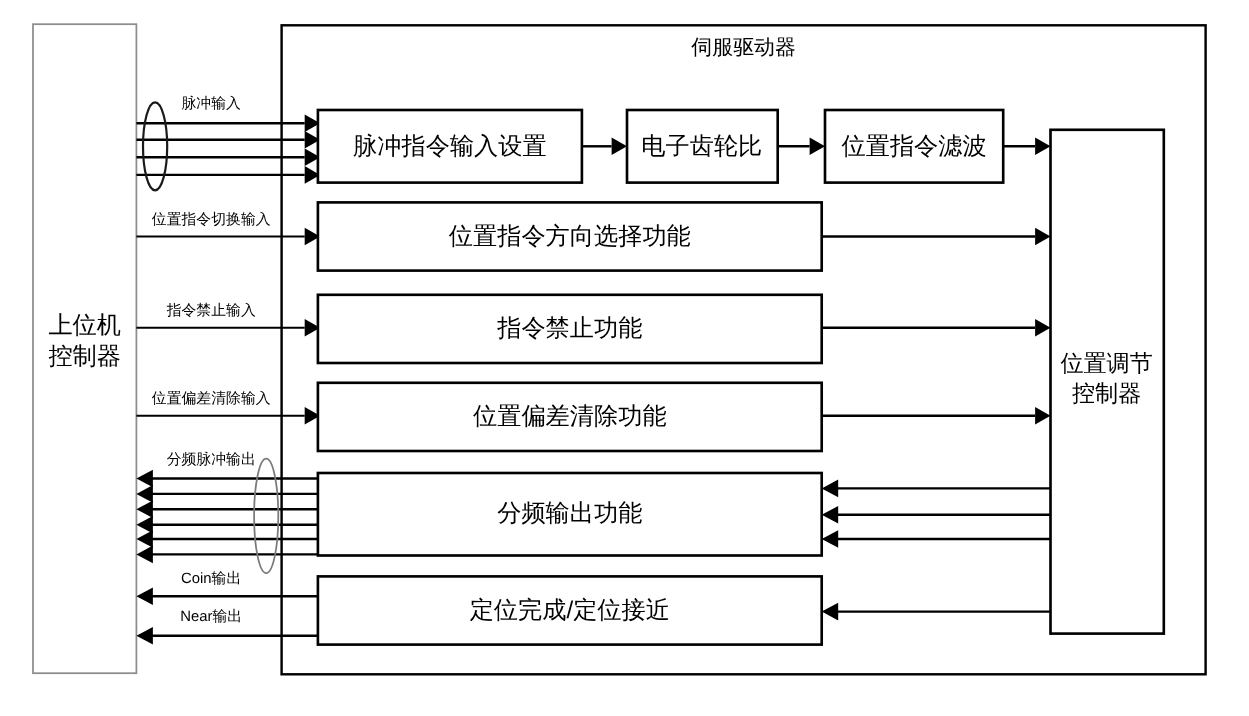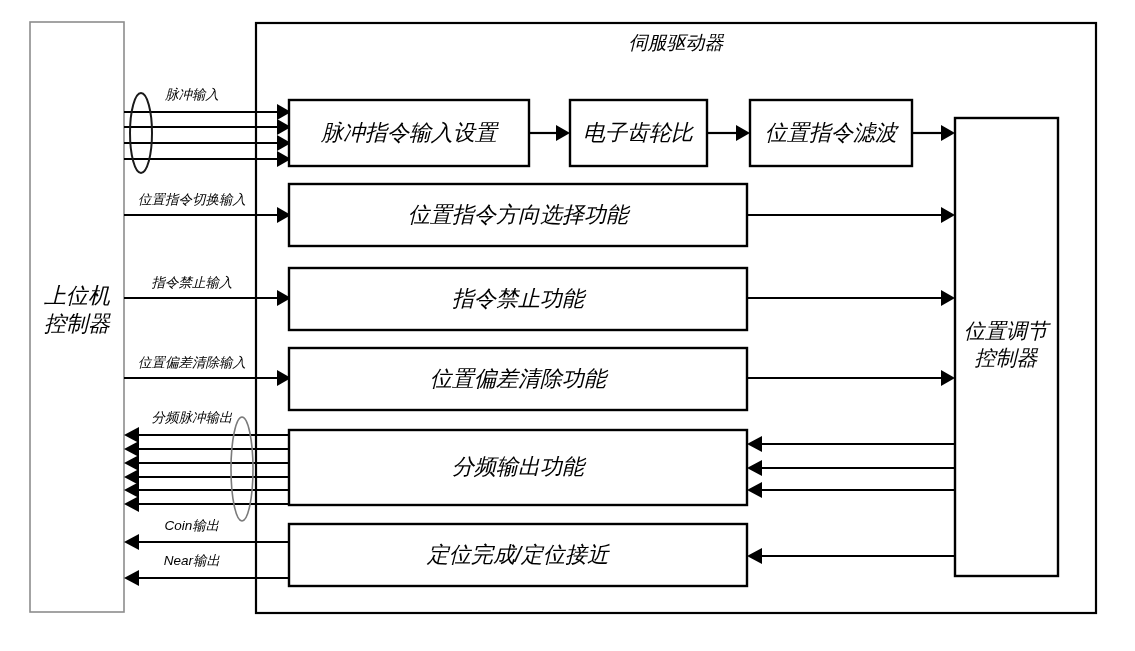--- a/index.html
+++ b/index.html
@@ -10,21 +10,20 @@
   body {
     width: 1135px;
     height: 651px;
     font-family: "Liberation Sans", "DejaVu Sans", sans-serif;
     overflow: hidden;
   }
   #diagram-root {
     position: relative;
     width: 923px;
     height: 651px;
-    font-style: italic;
   }
   svg#diagram-svg {
     display: block;
     width: 1135px;
     height: 651px;
   }
   .blk-rect {
     fill: #ffffff;
     stroke: #000000;
     stroke-width: 2.4;

